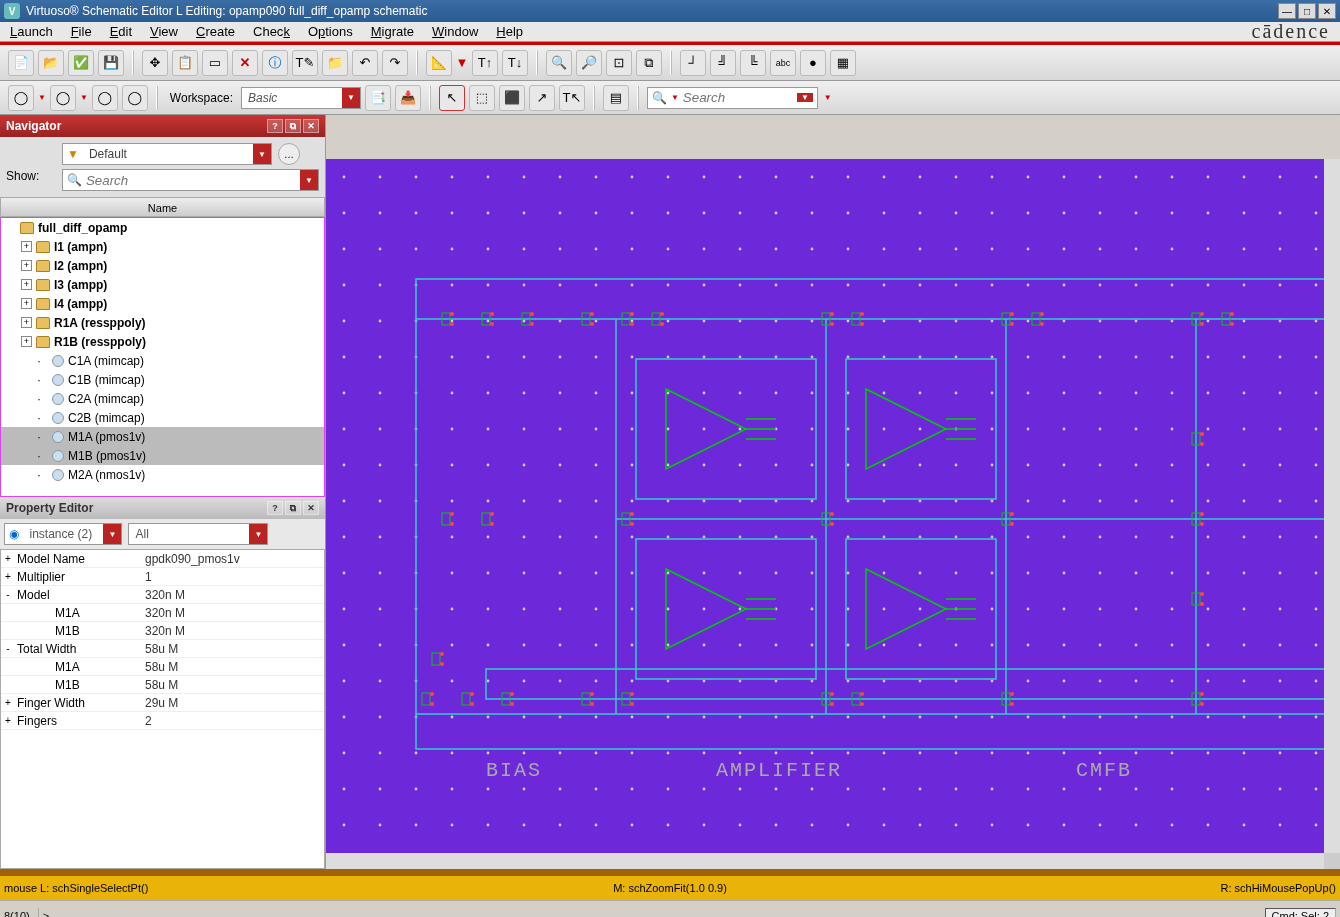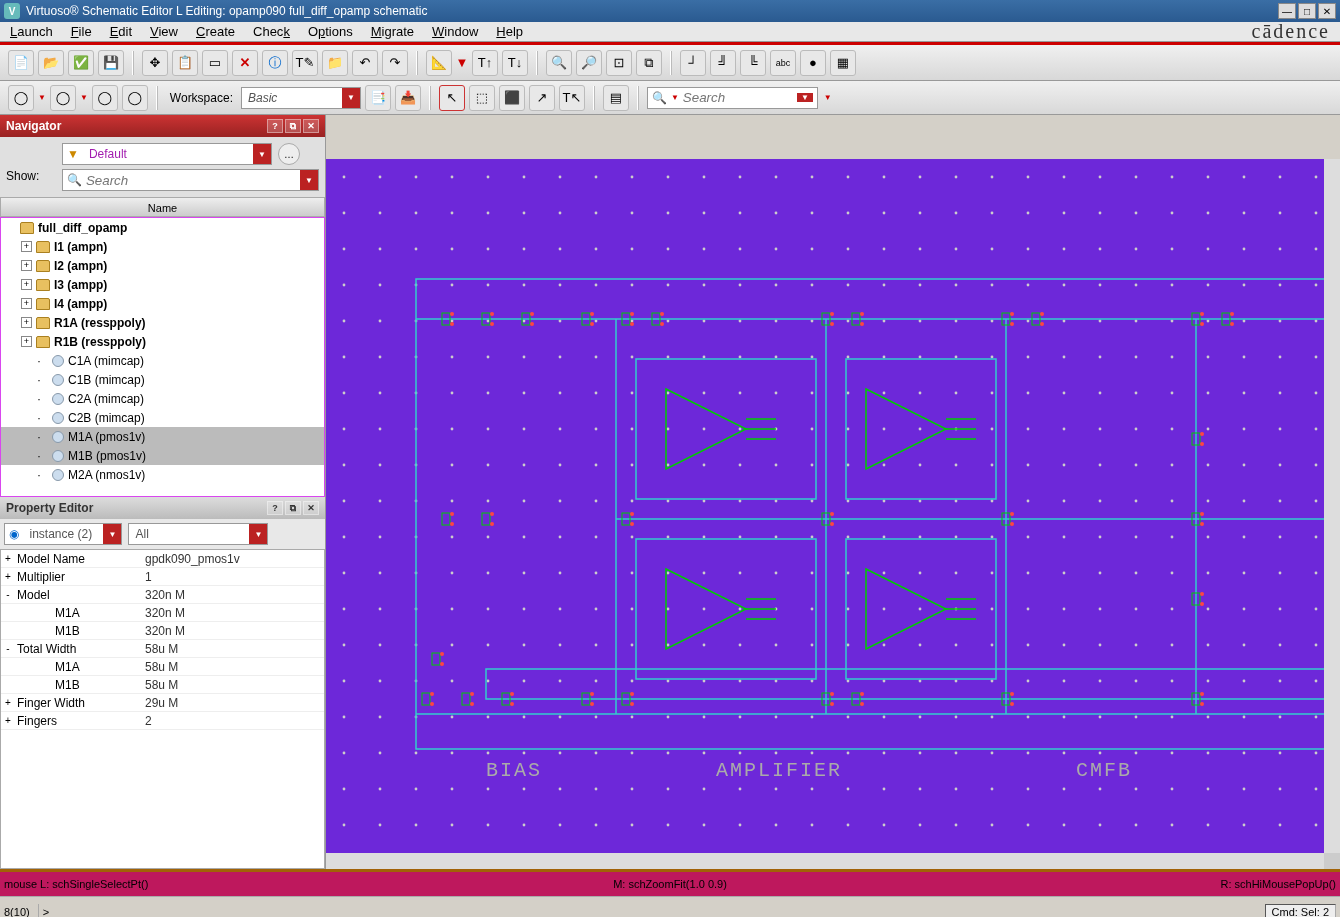--- a/index.html
+++ b/index.html
@@ -33,21 +33,21 @@
 
 .leftcol { width:326px; display:flex; flex-direction:column; background:#e8e8e8; border-right:1px solid #999;}
 
 .panelhead { height:22px; background: linear-gradient(#c33,#922); color:#fff; display:flex; align-items:center; padding:0 6px; font-weight:bold; font-size:12px;}
 .panelhead .phbtns { margin-left:auto; display:flex; gap:2px;}
 .panelhead .phbtn { width:16px; height:14px; background:rgba(255,255,255,0.2); border:1px solid rgba(255,255,255,0.4); font-size:9px; display:flex; align-items:center; justify-content:center; cursor:pointer;}
 
 .navfilters { padding:4px 6px; background:#e0e0e0; }
 .navrow { display:flex; align-items:center; gap:6px; height:26px; }
 .navrow .lbl { width:50px;margin-top:43px; }
-.navrow .combo .txt { min-width:170px; font-style:normal; color:#a21caf;}
+.navrow .combo .txt { min-width:170px; font-style:normal; color:#404040;}
 .navrow .circbtn { width:22px;height:22px;border-radius:11px;background:#eee;border:1px solid #aaa;display:flex;align-items:center;justify-content:center;font-size:10px;cursor:pointer;}
 
 .treeheader { height:20px; background:linear-gradient(#eee,#ccc); border:1px solid #aaa; text-align:center; font-size:11px; line-height:20px;}
 .tree { background:#fff; border:1px solid #d946ef; flex:0 0 280px; overflow-y:scroll; font-size:12px;}
 .treeitem { height:19px; display:flex; align-items:center; padding-left:4px; gap:4px; cursor:pointer; white-space:nowrap;}
 .treeitem.sel { background:#bbb; }
 .treeitem .exp { width:11px; height:11px; border:1px solid #888; font-size:9px; line-height:9px; text-align:center; background:#fff;}
 .treeitem .noexp { width:11px; }
 .treeitem .fico { width:14px; height:12px; background:#e8c060; border:1px solid #aa8020; border-radius:2px 2px 0 0;}
 .treeitem .iico { width:12px; height:12px; background:#cde; border:1px solid #89a; border-radius:6px;}
@@ -58,21 +58,21 @@
 .propfilter .combo .txt { min-width:80px; font-style:normal;}
 .proprow { display:flex; height:18px; border-bottom:1px solid #eee; align-items:center;}
 .proprow .pexp { width:14px; text-align:center; font-size:10px;}
 .proprow .pname { width:130px; padding-left:2px;}
 .proprow .pval { flex:1; color:#333;}
 .proprow.sub .pname { padding-left:36px; display:flex; align-items:center; gap:4px;}
 
 .canvas { flex:1; position:relative; background:#6d28d9; overflow:hidden;margin-top:44px;}
 .schemlabel { position:absolute; color:#aaa; font-family:'Courier New',monospace; font-size:20px; letter-spacing:2px;}
 
-.statusbar1 { height:20px; background:#be185d; border-top:3px solid #a16207; display:flex; align-items:center; font-size:11px; padding:12px 4px;}
+.statusbar1 { height:20px; background:#eab308; border-top:7px solid #a16207; display:flex; align-items:center; font-size:11px; padding:12px 4px;}
 .statusbar1 .sl{flex:1;} .statusbar1 .sm{flex:1;text-align:center;} .statusbar1 .sr{flex:1;text-align:right;}
 .statusbar2 { height:20px; background:#d4d0c8; border-top:1px solid #aaa; display:flex; align-items:center; font-size:11px; padding:15px 4px;}
 .statusbar2 .cmd { margin-left:auto; border:1px inset #aaa; padding:1px 6px; background:#eee;}
 
 .scrollv { position:absolute; right:0; top:0; bottom:16px; width:16px; background:#ddd;}
 .scrollh { position:absolute; left:0; right:16px; bottom:0; height:16px; background:#ddd;}
 .scrollc { position:absolute; right:0; bottom:0; width:16px; height:16px; background:#ccc;}
 </style>
 </head>
 <body>

